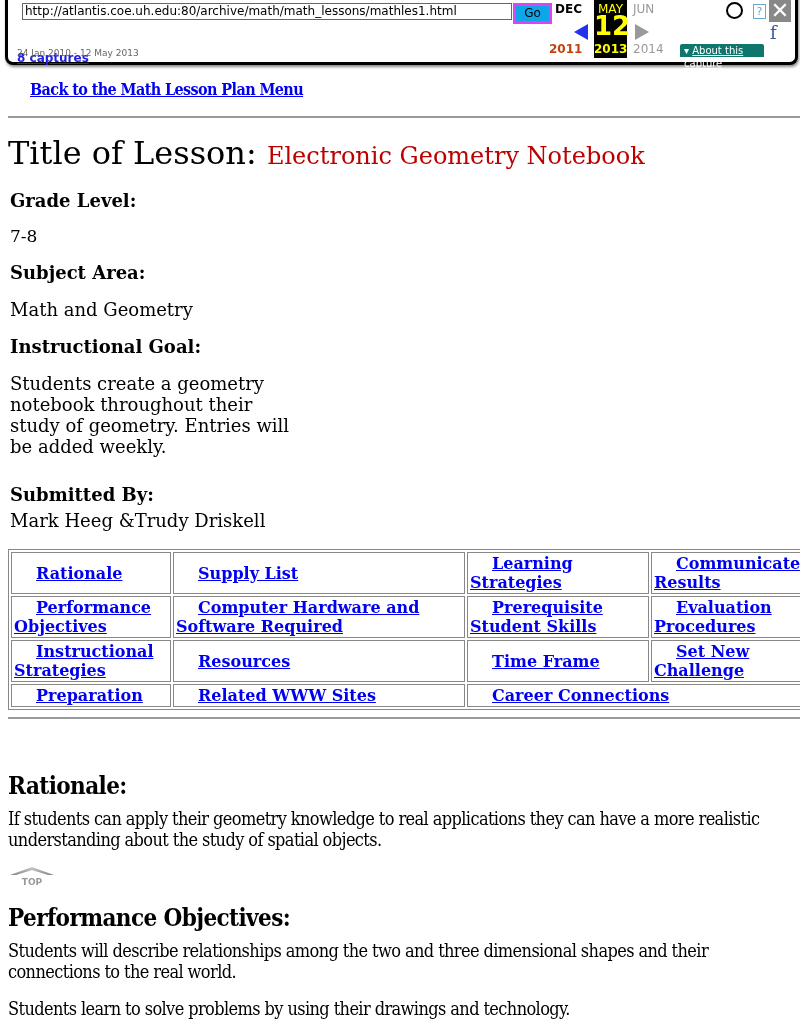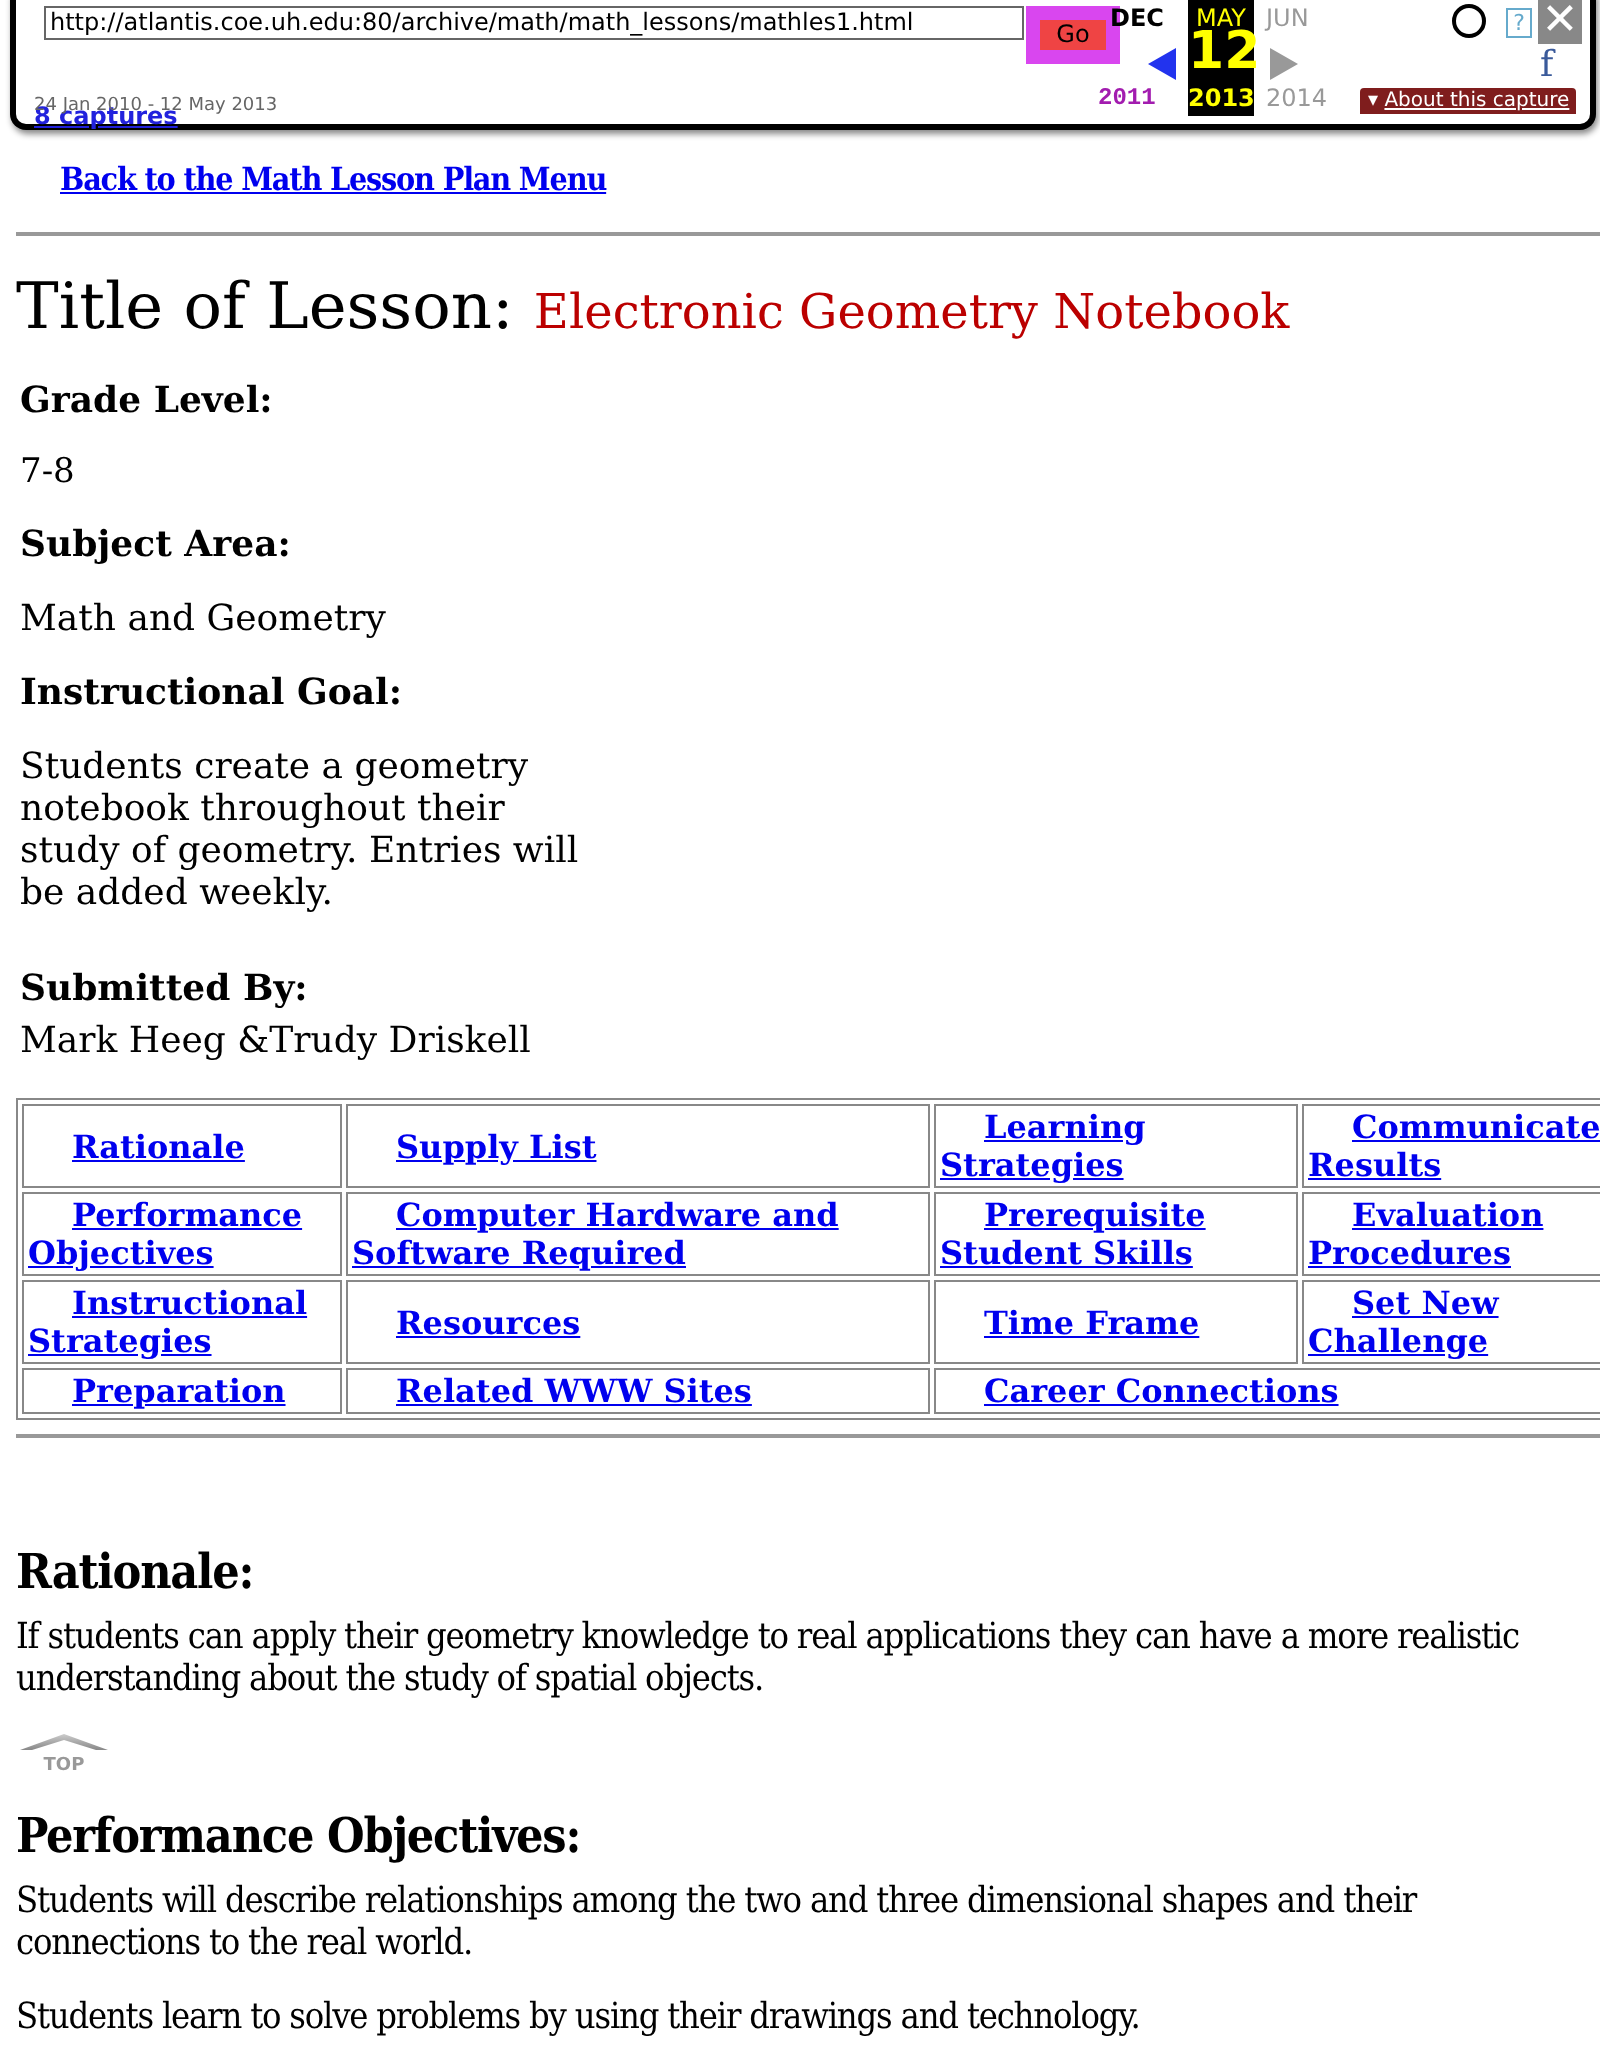--- a/index.html
+++ b/index.html
@@ -14,21 +14,21 @@
     border-radius: 0 0 8px 8px; box-shadow: 1px 2px 3px #888;
     font-family: "DejaVu Sans", sans-serif;
   }
   .wb-url {
     position: absolute; left: 14px; top: 7px; width: 484px; height: 15px;
     border: 1px solid #666; font-size: 12px; line-height: 15px; padding: 0 2px;
     font-family: "DejaVu Sans", sans-serif; color: #000; background: #fff; box-sizing: content-box;
   }
   .wb-go {
     position: absolute; left: 505px; top: 7px; width: 33px; height: 15px;
-    border: 7px solid #d946ef; font-size: 12px; line-height: 15px; text-align: center; background: #ef4444;
+    border: 3px solid #d946ef; font-size: 12px; line-height: 15px; text-align: center; background: #0ea5e9;
   }
   .wb-captures {
     position: absolute; left: 9px; top: 35px; font-size: 12px; font-weight: bold;
     color: #2222dd; text-decoration: underline; margin-top: 20px;
   }
   .wb-range { position: absolute; left: 9px; top: 52px; font-size: 9px; color: #666; }
   .wb-month { position: absolute; top: 6px; font-size: 12px; font-weight: bold; }
   .wb-year { position: absolute; top: 46px; font-size: 12px; font-weight: bold; }
   .wb-cur {
     position: absolute; left: 586px; top: 0; width: 33px; height: 62px; background: #000;
@@ -52,21 +52,21 @@
     color: #6ac; font-size: 11px; line-height: 13px; text-align: center;
   }
   .wb-close {
     position: absolute; left: 761px; top: 4px; width: 22px; height: 22px; background: #888;
     color: #fff; font-size: 22px; line-height: 22px; text-align: center; font-weight: bold;
   }
   .wb-fb {
     position: absolute; left: 762px; top: 26px; color: #3a5a9a; font-family: "DejaVu Serif", serif; font-size: 18px;
   }
   .wb-about {
-    position: absolute; left: 672px; top: 48px; width: 108px; height: 13px; background: #7f1d1d;
+    position: absolute; left: 672px; top: 48px; width: 84px; height: 13px; background: #0f766e;
     color: #fff; font-size: 10px; line-height: 13px; padding-left: 4px; border-radius: 2px 2px 0 0; box-sizing: border-box;
   }
   .wb-about span { text-decoration: underline; }
 
   
   .content { position: absolute; left: 8px; top: 0; width: 792px; }
   a { color: #0000ee; text-decoration: underline; font-weight: bold; margin-left: 22px; }
   .back-link { position: absolute; left: 0; top: 80px; font-size: 16px; }
   .hr { position: absolute; left: 0; width: 792px; height: 0; border-top: 2px solid #999; }
   .title { position: absolute; left: 0; top: 134px; font-size: 32px; white-space: nowrap; }
@@ -88,21 +88,21 @@
 </head>
 <body>
 
 <div class="wb">
   <div class="wb-url">http://atlantis.coe.uh.edu:80/archive/math/math_lessons/mathles1.html</div>
   <div class="wb-go">Go</div>
   <div class="wb-captures">8 captures</div>
   <div class="wb-range">24 Jan 2010 - 12 May 2013</div>
 
   <div class="wb-month" style="left:547px;color:#000;">DEC</div>
-  <div class="wb-year" style="left:541px;color:#a21caf;font-family:Liberation Mono, monospace;">2011</div>
+  <div class="wb-year" style="left:541px;color:#c2410c;">2011</div>
   <div class="arrow-left"></div>
 
   <div class="wb-cur">
     <div class="wb-cur-month">MAY</div>
     <div class="wb-cur-day">12</div>
     <div class="wb-cur-year">2013</div>
   </div>
 
   <div class="arrow-right"></div>
   <div class="wb-month" style="left:625px;color:#999;font-weight:normal;">JUN</div>

